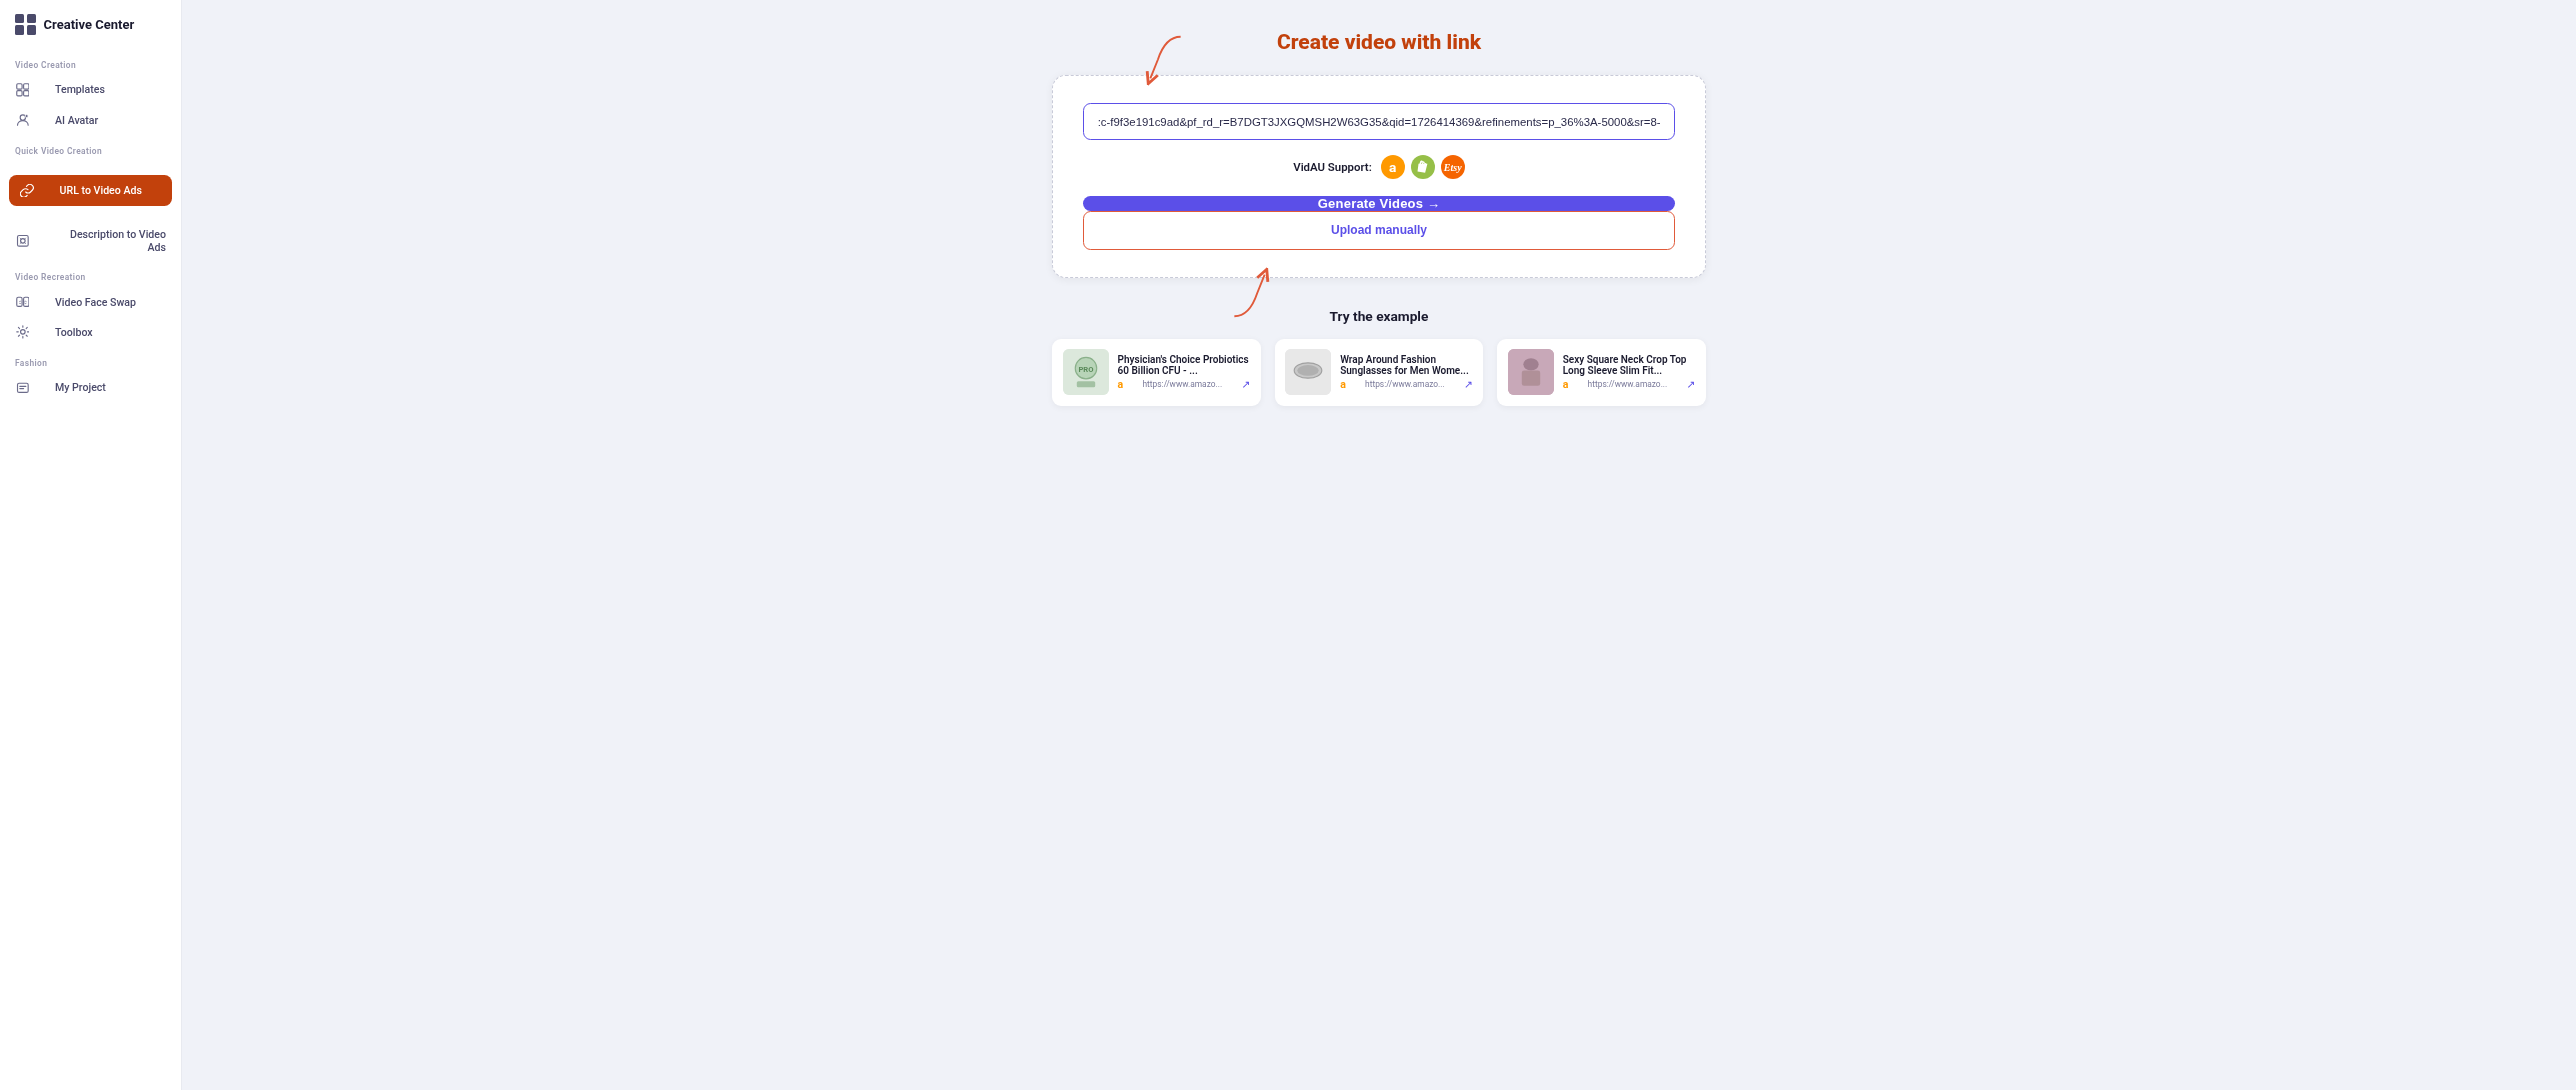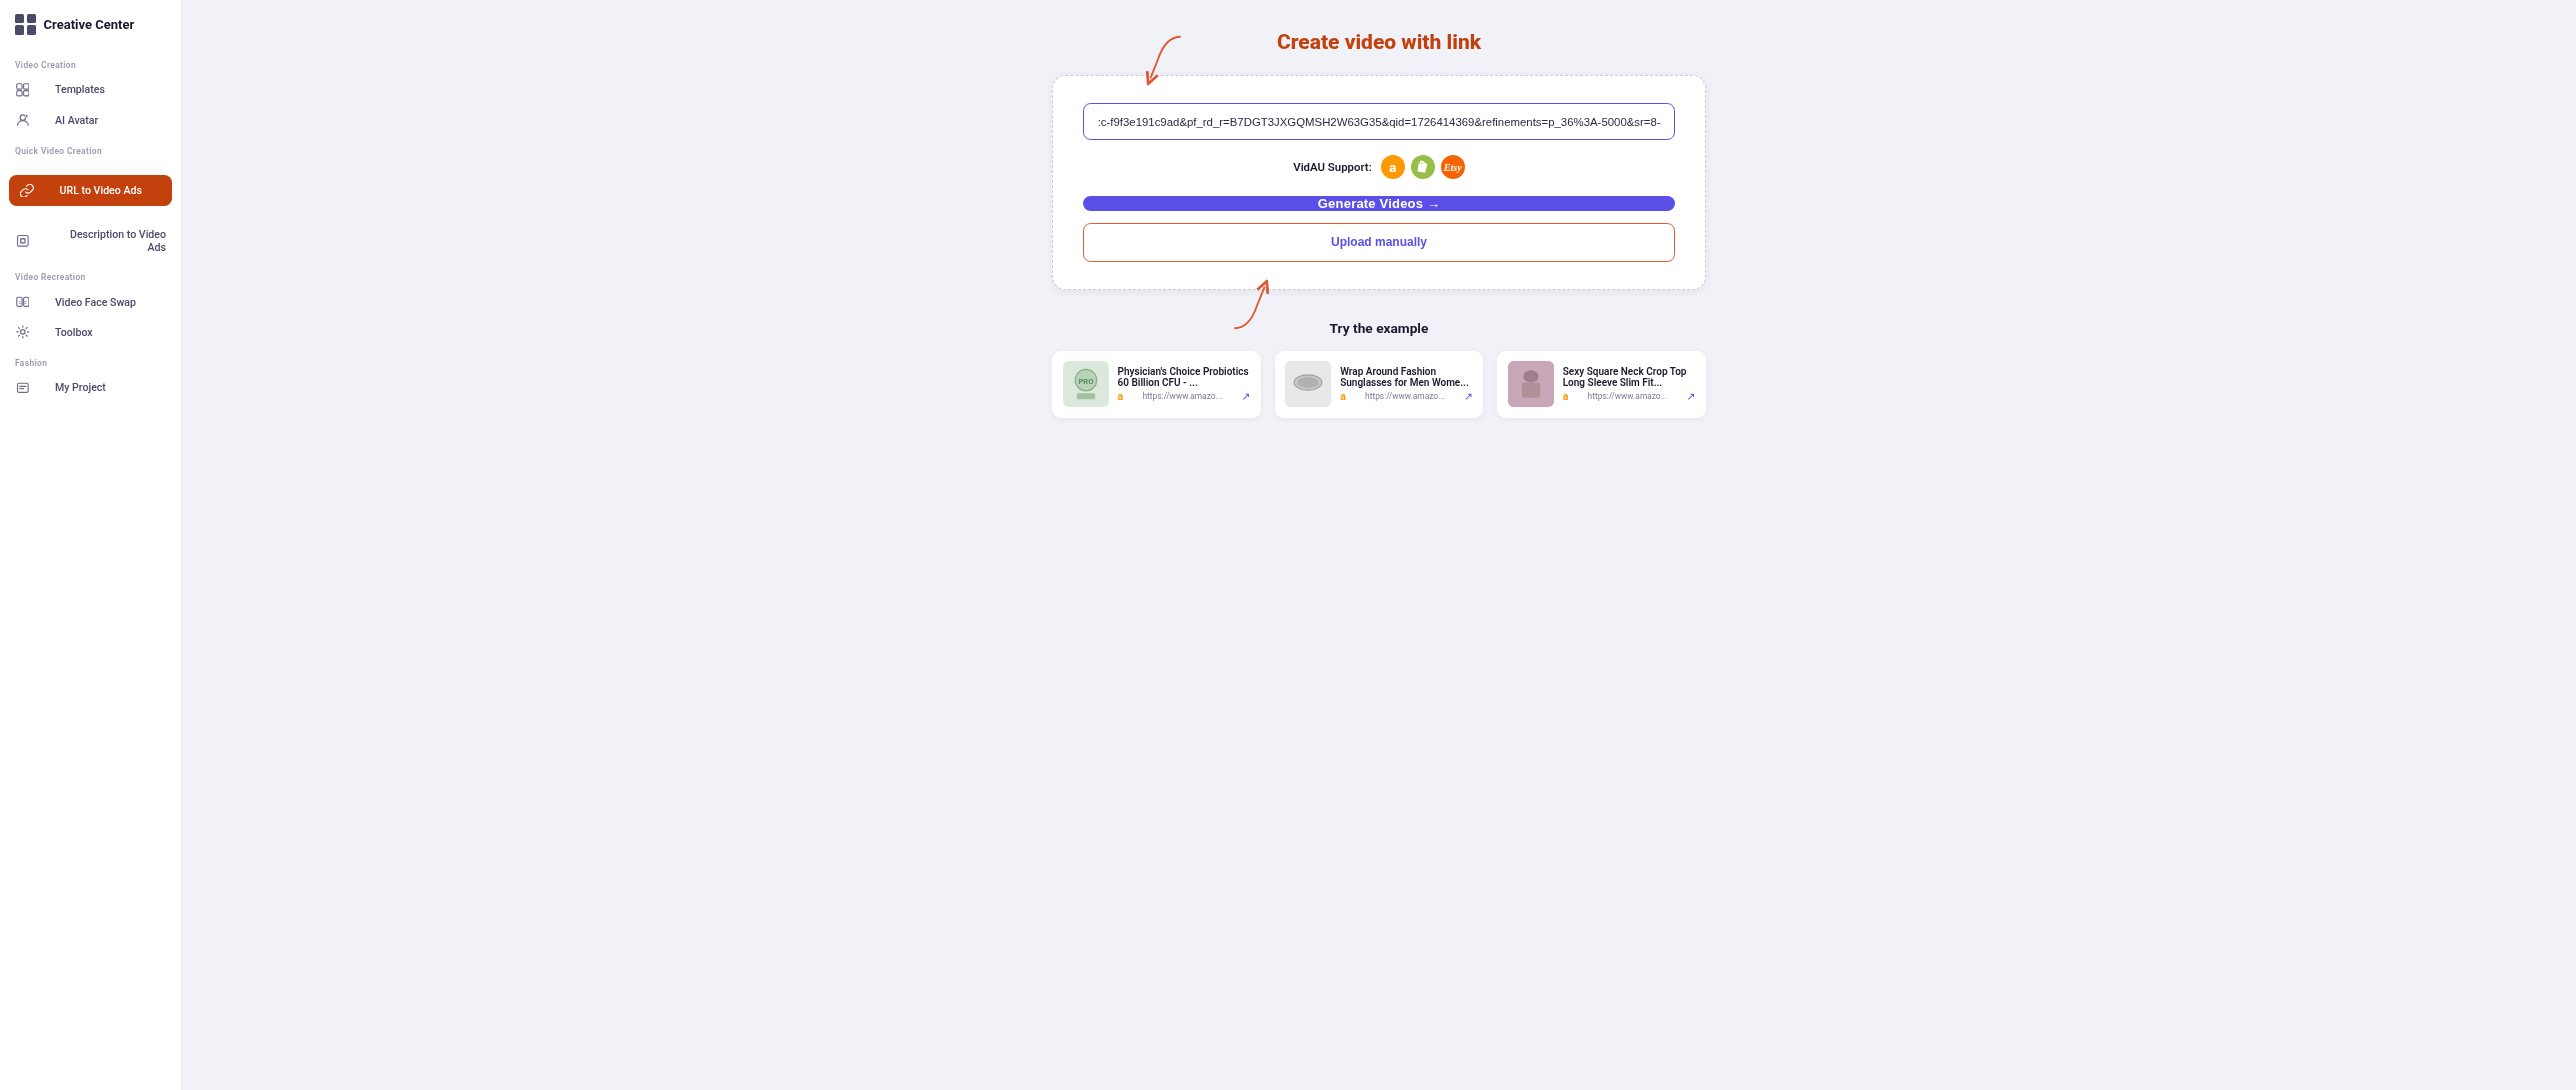--- a/index.html
+++ b/index.html
@@ -163,21 +163,20 @@
       justify-content: center;
       gap: 7.6px;
       width: 100%;
       background: #5B4FE8;
       color: #fff;
       font-size: 13px;
       font-weight: 700;
       border: none;
       border-radius: 12px;
       cursor: pointer;
-      margin-bottom: 12px;
       letter-spacing: 0.2px;
     }
 
     .upload-btn {
       display: flex;
       align-items: center;
       justify-content: center;
       width: 100%;
       padding: 11.4px;
       background: #fff;

